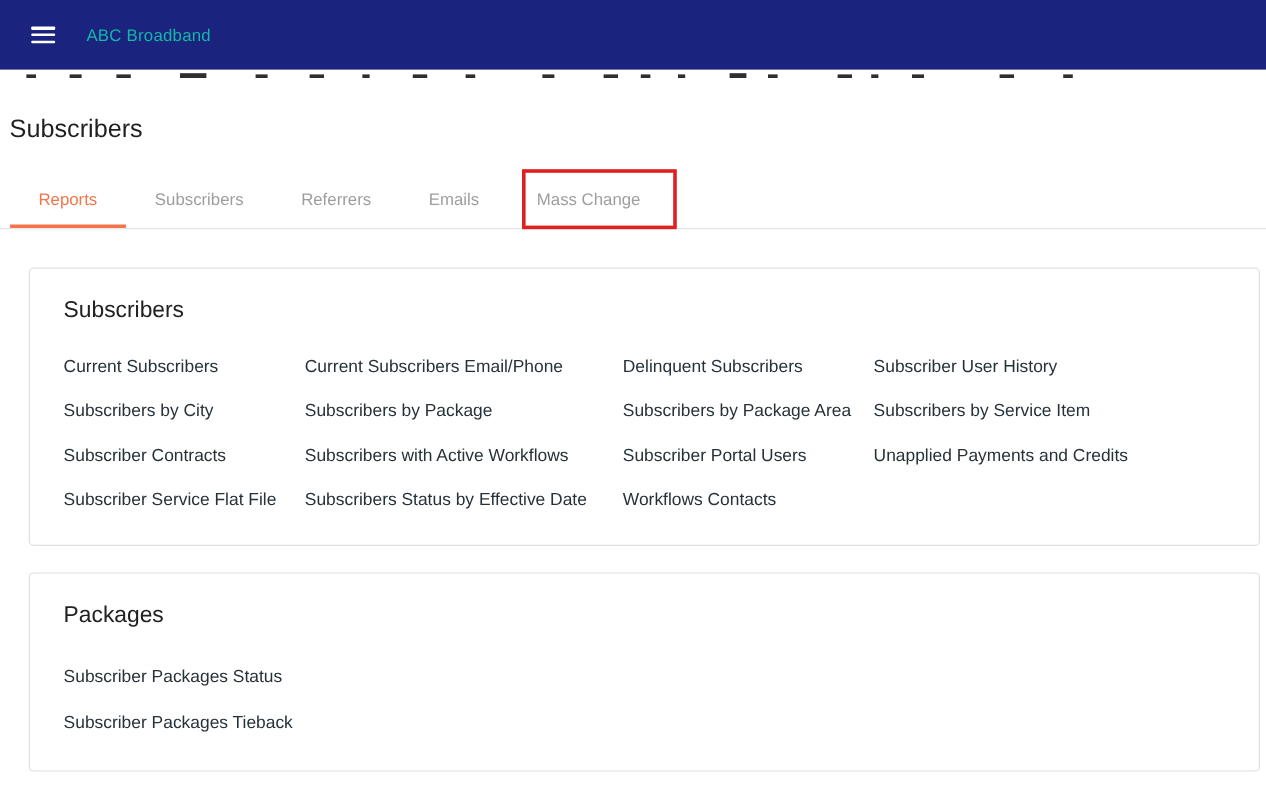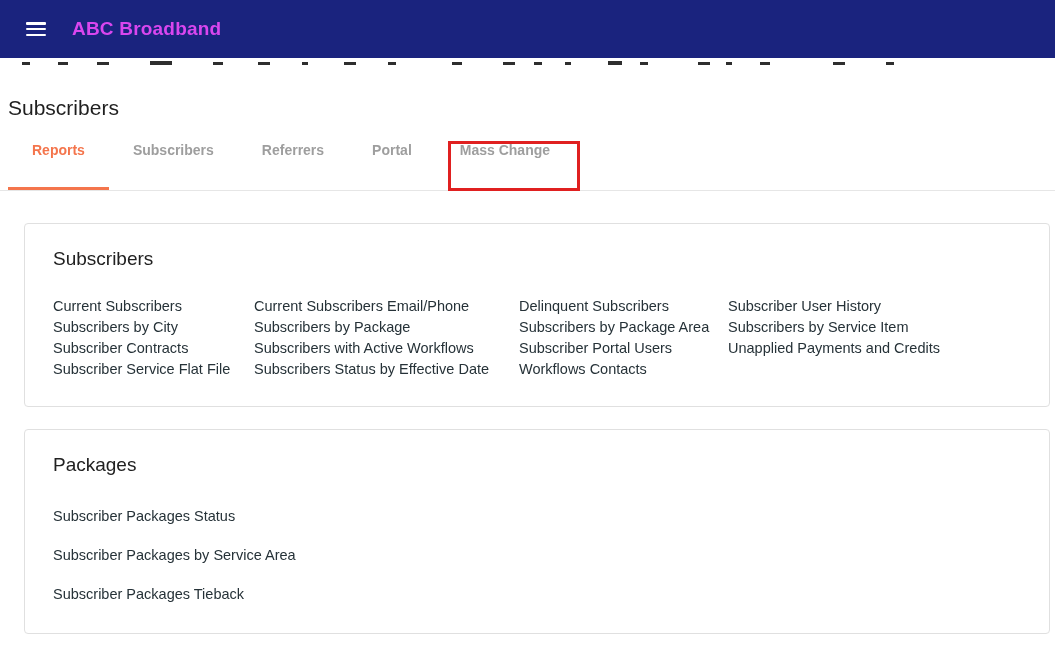--- a/index.html
+++ b/index.html
@@ -9,54 +9,54 @@
     font-family:"Liberation Sans", sans-serif;
     color:#212121;
   }
   
   .appbar {
     height:58px; background:var(--header-bg,#1a237e);
     display:flex; align-items:center; padding:0 26px; gap:26px;
   }
   .menu-btn { width:20px; height:14px; display:flex; flex-direction:column; justify-content:space-between; cursor:pointer; }
   .menu-btn span { display:block; height:2.5px; background:#fff; border-radius:1px; }
-  .app-title { color:#d946ef; font-size:19px; font-weight:700; letter-spacing:.2px; }
+  .app-title { color:#14b8a6; font-size:14px; font-weight:400; letter-spacing:.2px; }
 
   
   .clip-strip { position:relative; height:10px; overflow:hidden; }
   .clip-strip i { position:absolute; bottom:3px; height:3px; background:#2e2e2e; display:block; }
 
   
   .page-title { font-size:21px; color:#1f1f1f; margin:28px 0 0 8px; font-weight:400; }
 
   
   .tabbar { display:flex; margin-top:22px; border-bottom:1px solid #e6e6e6; padding-left:8px; }
   .tab {
     position:relative; height:48px; padding:0 24px;
-    display:flex; align-items:flex-start;
-    font-size:14px; font-weight:700; color:var(--inactive-tab,#9e9e9e);
+    display:flex; align-items:center;
+    font-size:14px; font-weight:400; color:var(--inactive-tab,#9e9e9e);
     text-decoration:none; cursor:pointer; white-space:nowrap;
   }
   .tab.active { color:var(--active-tab,#f4754c); box-shadow:inset 0 -3px 0 var(--active-tab,#f4754c); }
   .annotation-box {
     position:absolute; top:-1px; bottom:-1px; left:12px; right:-6px;
     border:3px solid var(--annotation-red,#e02020); pointer-events:none;
   }
 
   
   .content { margin-top:32px; }
   .card {
     border:1px solid var(--card-border,#e0e0e0); border-radius:4px;
     background:#fff; margin:0 5px 22px 24px;
   }
   .card-title { font-size:19px; color:#212121; padding:24px 28px 12px; font-weight:400; }
 
   .links-grid {
     display:grid; grid-template-columns:201px 265px 209px 1fr;
-    padding:14px 28px 26px;
+    row-gap:16px; padding:14px 28px 26px;
   }
   .links-row { display:flex; gap:18px; padding:18px 28px 28px;flex-direction:column; }
   .report-link {
     font-size:14.5px; line-height:21px; color:#263238;
     text-decoration:none; cursor:pointer; white-space:nowrap;
   }
 
   
   .card.clipped { height:90px; margin-bottom:0; position:relative; overflow:hidden; }
   .clipped-title-tip {
@@ -105,21 +105,21 @@
   <a class="tab active">
     <span>Reports</span>
   </a>
   <a class="tab">
     <span>Subscribers</span>
   </a>
   <a class="tab">
     <span>Referrers</span>
   </a>
   <a class="tab">
-    <span>Portal</span>
+    <span>Emails</span>
   </a>
   <a class="tab">
     <span>Mass Change</span>
     <span class="annotation-box"></span>
   </a>
 </nav>
 
 <main class="content">
 
   <section class="card">
@@ -140,21 +140,20 @@
       <a class="report-link">Subscriber Service Flat File</a>
       <a class="report-link">Subscribers Status by Effective Date</a>
       <a class="report-link">Workflows Contacts</a>
     </div>
   </section>
 
   <section class="card">
     <h2 class="card-title">Packages</h2>
     <div class="links-row">
       <a class="report-link">Subscriber Packages Status</a>
-      <a class="report-link">Subscriber Packages by Service Area</a>
       <a class="report-link">Subscriber Packages Tieback</a>
     </div>
   </section>
 
   <section class="card clipped">
     <span class="clipped-title-tip"></span>
   </section>
 
 </main>
 

